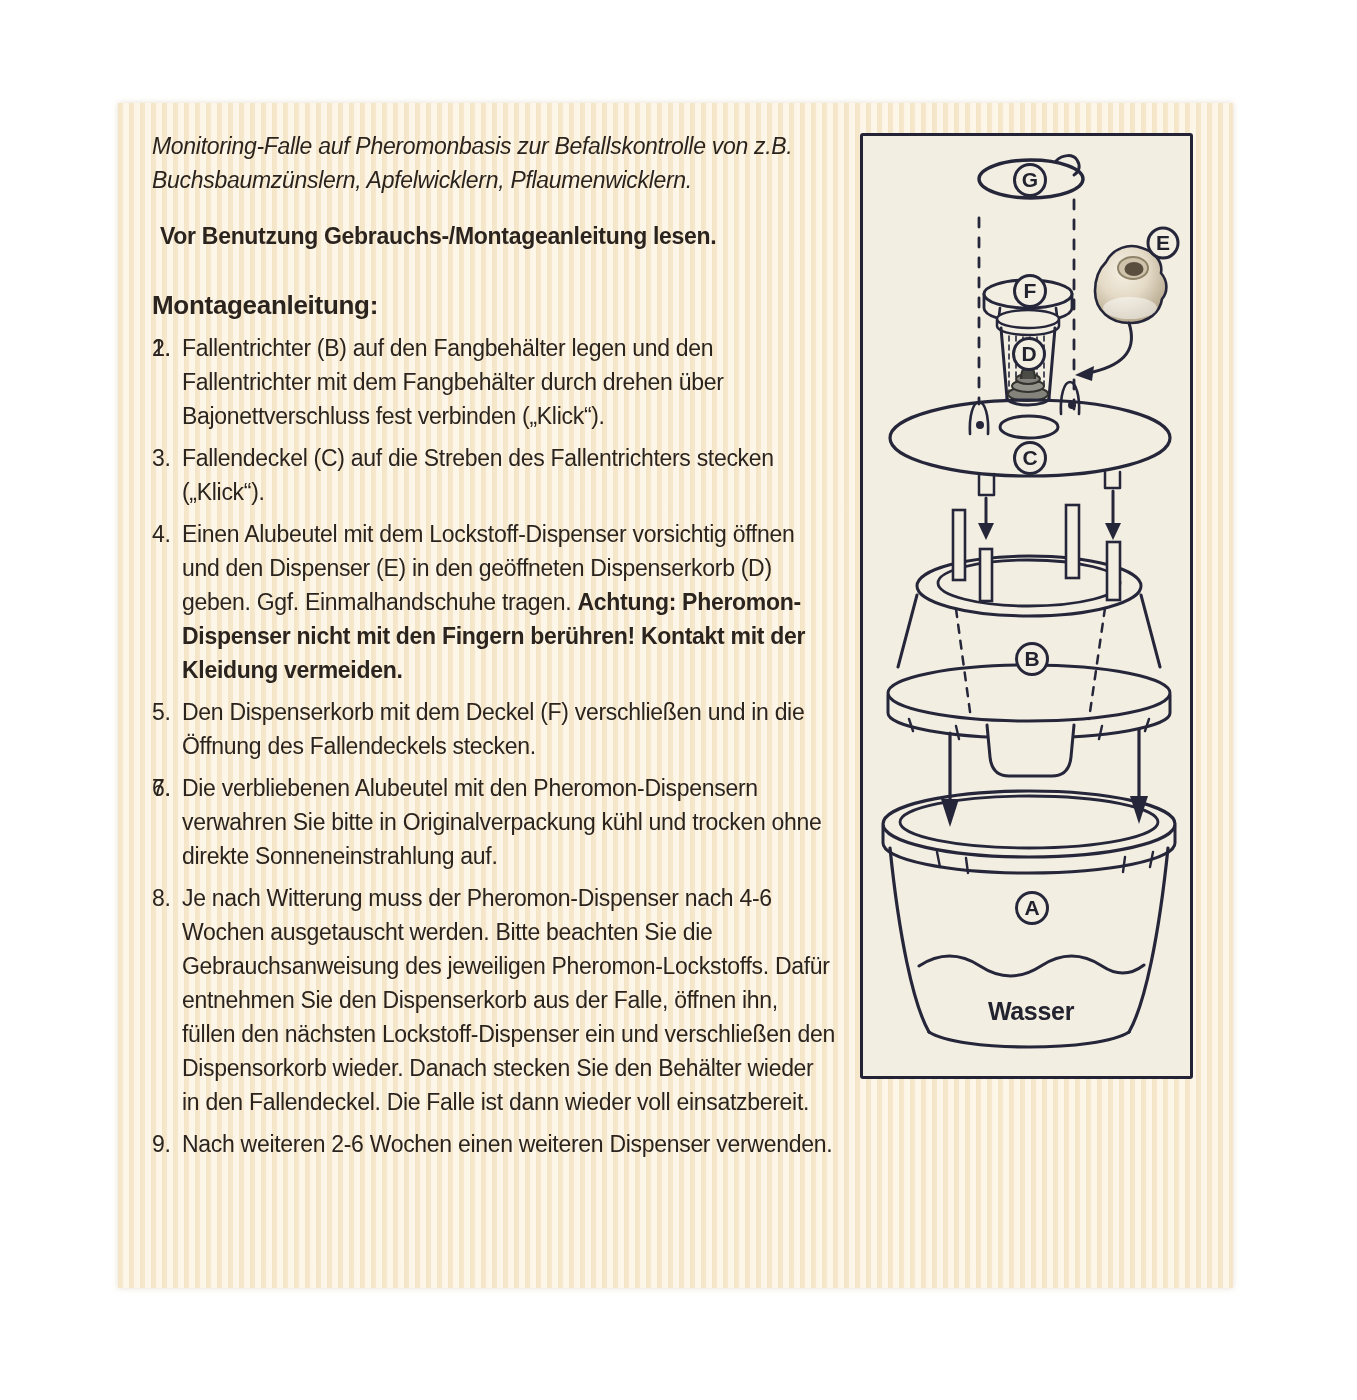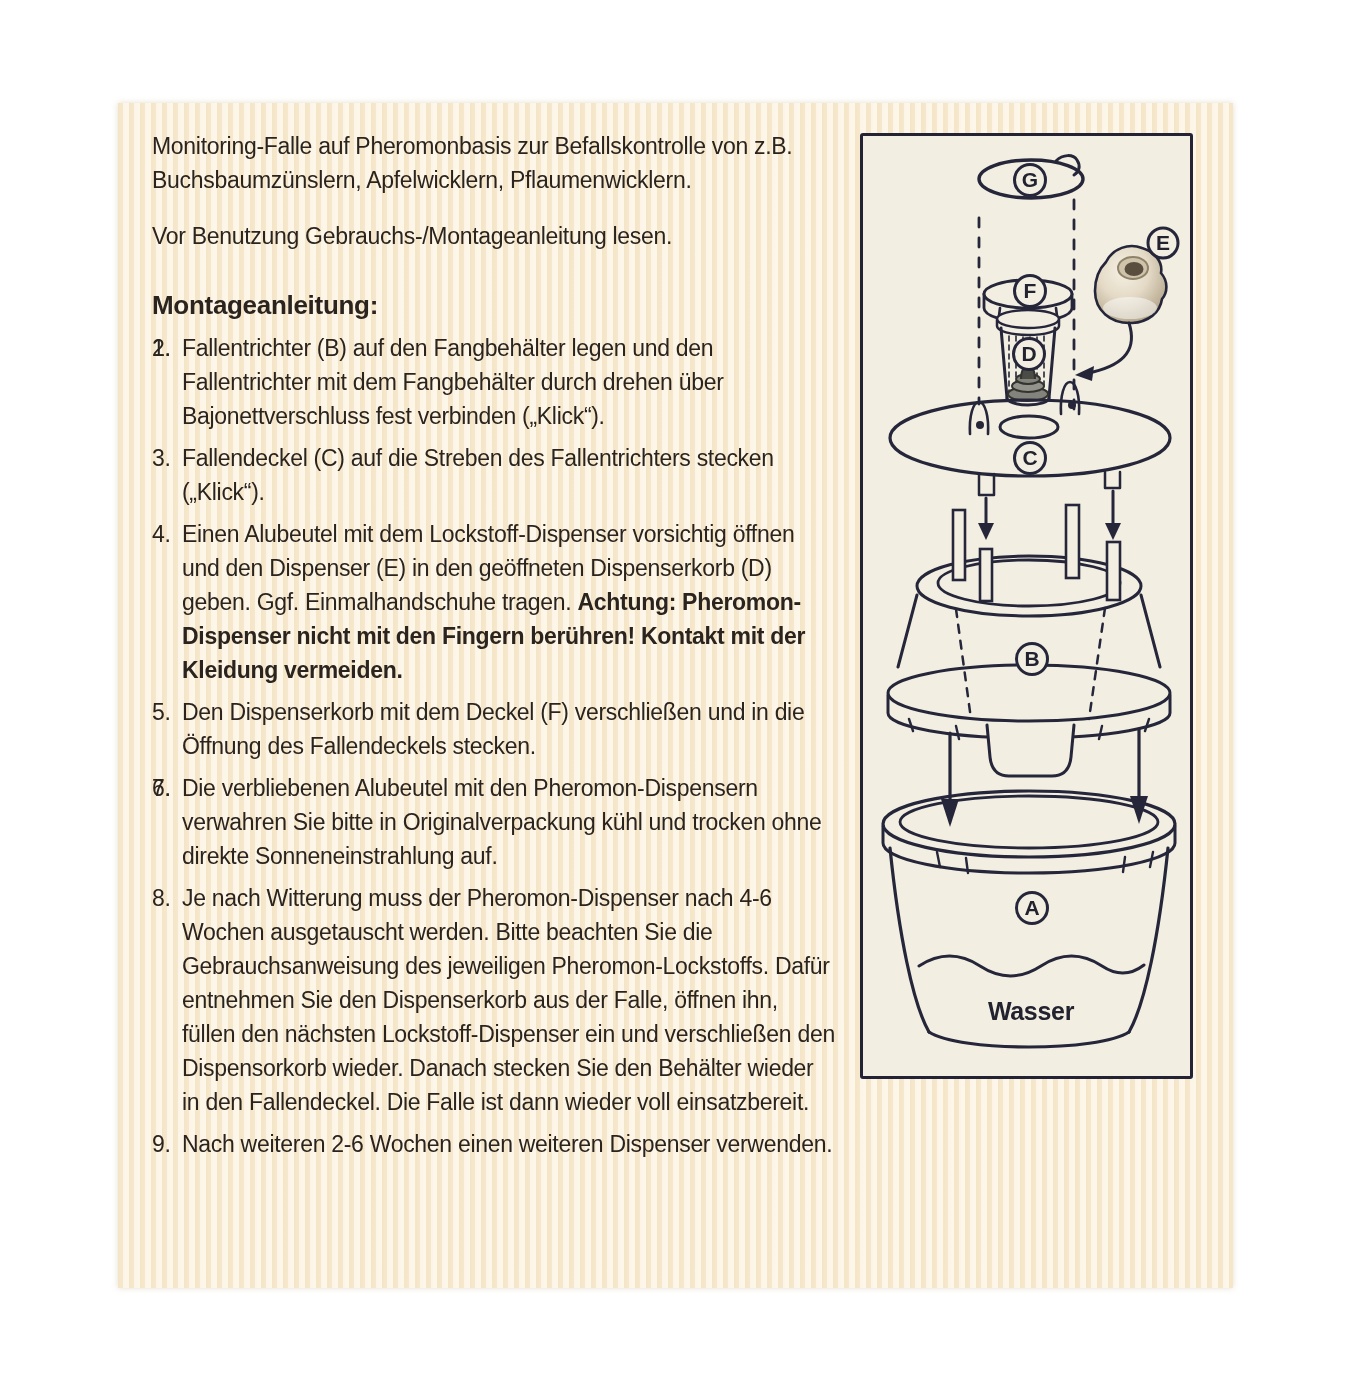--- a/index.html
+++ b/index.html
@@ -14,22 +14,22 @@
     color:#2b241e;overflow:hidden;
     box-shadow:0 0 6px rgba(180,160,120,0.35);
   }
   .diagram-float{
     float:right;width:327px;height:940px;margin:14px 40px 30px 24px;
     border:3px solid #232335;border-radius:3px;background:#f2eee2;
   }
   .diagram-float svg{display:block;width:327px;height:940px;}
   h2.head{font-size:26px;line-height:32px;font-weight:bold;margin:0;letter-spacing:-0.3px;}
   .body-text{font-size:23px;line-height:34px;letter-spacing:-0.3px;}
-  p.desc{margin:10px 0 0 0;}
-  p.notice{margin:22px 0 0 0;font-weight:normal;}
+  p.desc{margin:10px 0 0 0;font-style:italic;}
+  p.notice{margin:22px 0 0 8px;font-weight:bold;}
   h2.assembly{margin-top:36px;}
   ol.steps{list-style:none;margin:10px 0 0 0;padding:0;}
   ol.steps li{position:relative;padding-left:30px;margin-top:8px;}
   ol.steps li .num{position:absolute;left:0;top:0;}
   ol.steps li b{font-weight:bold;}
   
   .ink{stroke:#26263a;fill:none;stroke-linecap:round;stroke-linejoin:round;}
   .badge{stroke:#26263a;fill:#f2eee2;stroke-width:3;}
   .badge-letter{font-family:"Liberation Sans",sans-serif;font-size:21px;font-weight:bold;
     fill:#23232f;text-anchor:middle;}

